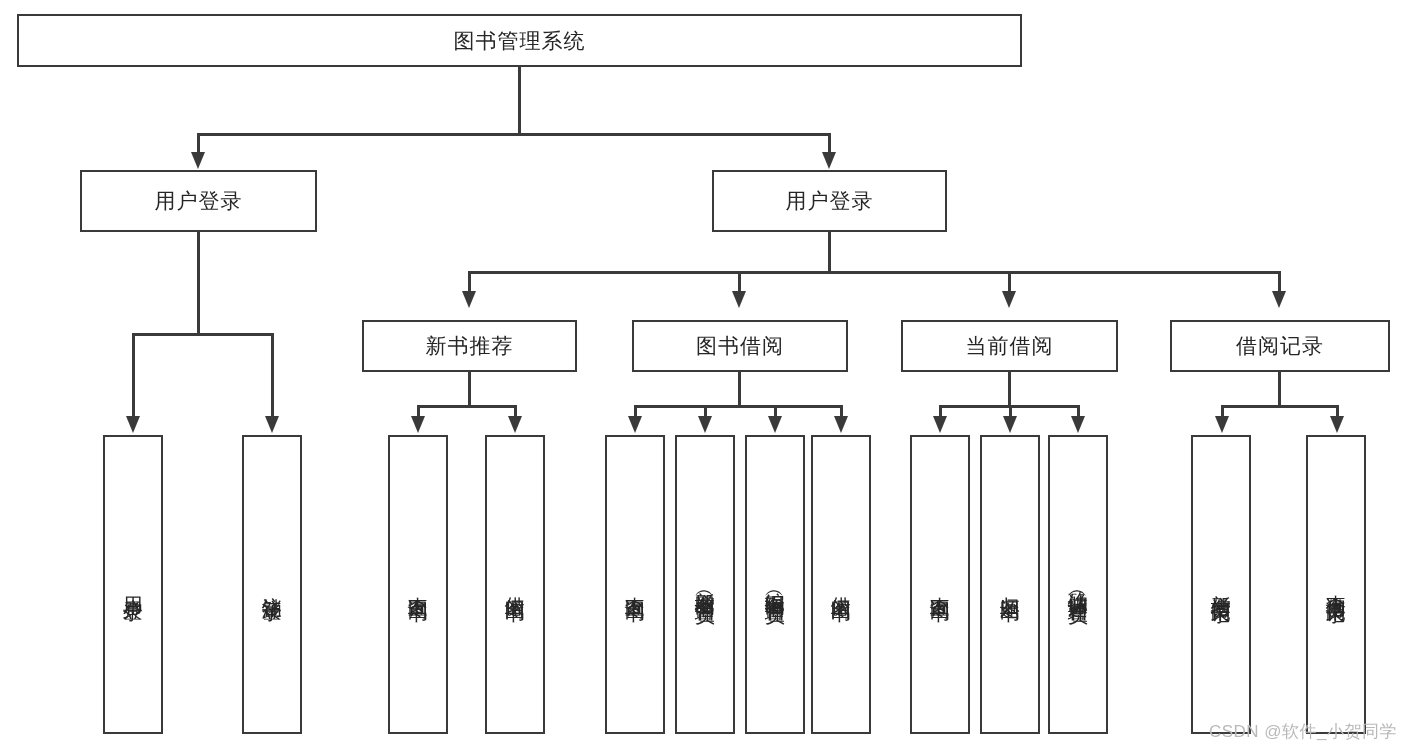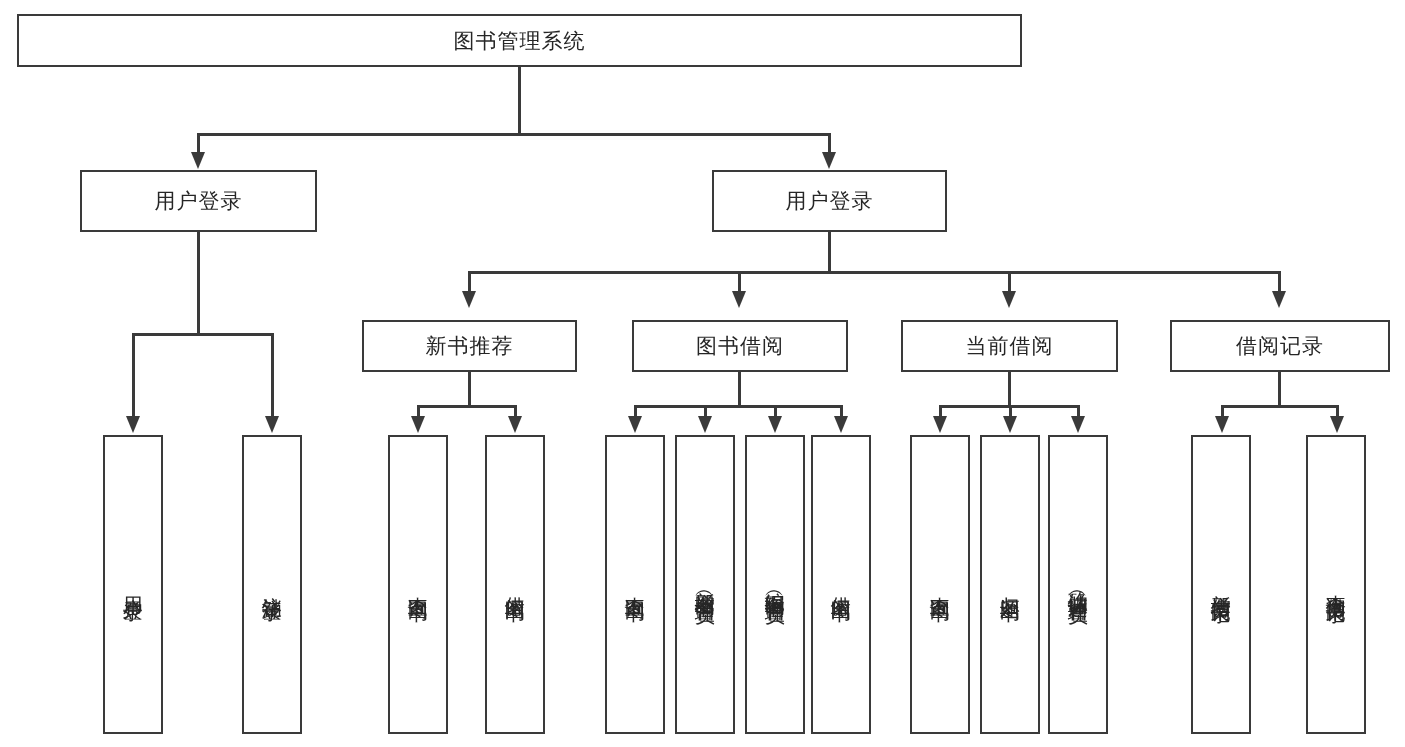--- a/index.html
+++ b/index.html
@@ -213,14 +213,15 @@
     <span class="vlabel">确认归还（管理员）</span>
   </div>
 
   <div class="node v" style="left:1191px; top:435px; width:60px; height:299px;">
     <span class="vlabel">新增借阅记录</span>
   </div>
   <div class="node v" style="left:1306px; top:435px; width:60px; height:299px;">
     <span class="vlabel">查询借阅记录</span>
   </div>
 
+  <div id="watermark">CSDN @软件_小贺同学</div>
 
 </div>
 
 </body></html>

